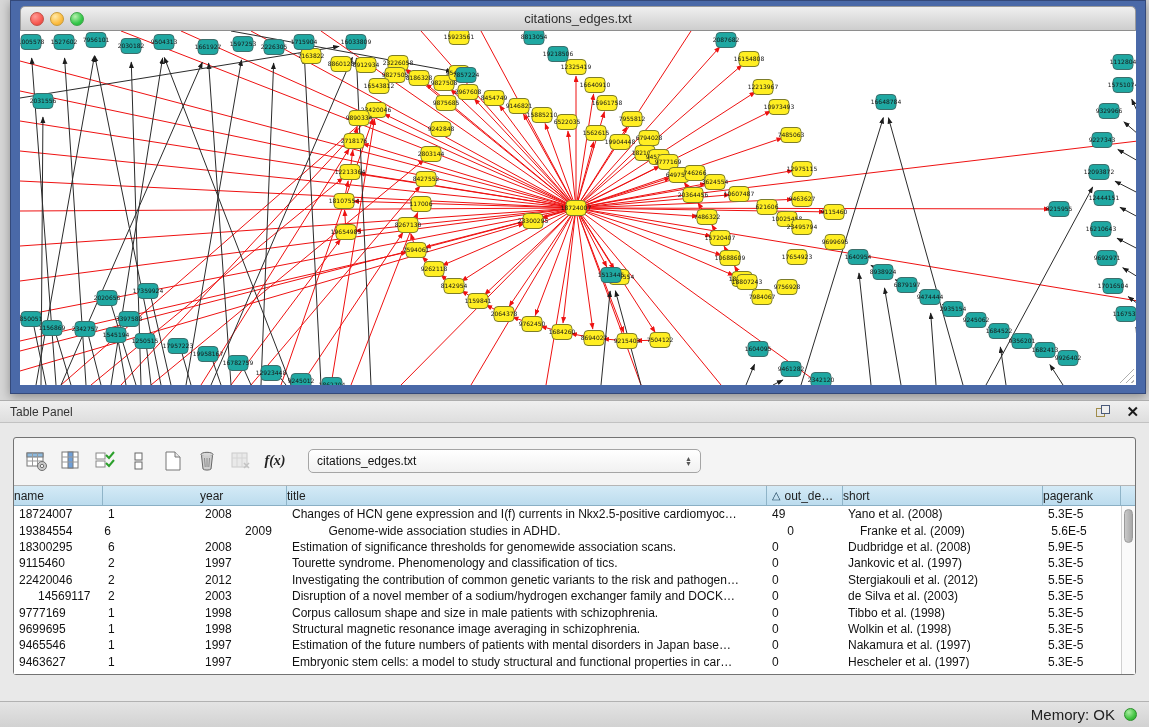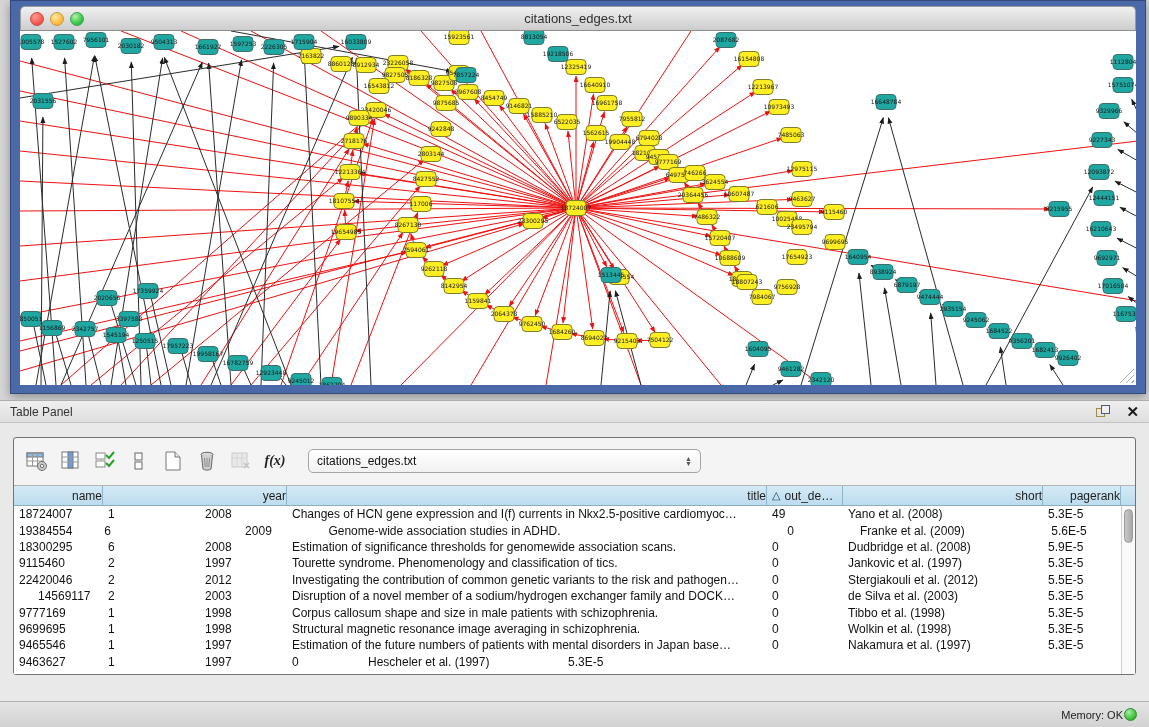--- a/index.html
+++ b/index.html
@@ -44,21 +44,21 @@
   .tool-btn.disabled { opacity:.45; }
   .fx-label { font-family:"Liberation Serif", serif; font-style:italic; font-weight:bold; font-size:14px; color:#222; }
   .combo { margin-left:12px; width:393px; height:24px; background:linear-gradient(#ffffff,#f1f1f1);
     border:1px solid #a5a5a5; border-radius:5px; display:flex; align-items:center; padding:0 8px; }
   .combo-value { flex:1; font-size:12px; color:#111; }
   .combo-arrows { display:flex; flex-direction:column; line-height:5px; font-size:7px; color:#555; }
 
   .tablewrap { position:absolute; left:0; right:0; top:47px; bottom:0; background:#fff;
     border-top:1px solid #b5b5b5; overflow:hidden; }
   .thead { display:flex; height:20px; background:linear-gradient(#d4eaf6,#bcdcee); border-bottom:1px solid #8aafc4; }
-  .th { font-size:12px; color:#1d1d1d; display:flex; align-items:center; justify-content:flex-end;
+  .th { font-size:12px; color:#1d1d1d; display:flex; align-items:center; justify-content:flex-start;
     border-right:1px solid #8fb4c8; overflow:hidden; white-space:nowrap; }
   .th.left { justify-content:flex-start; padding-left:5px; }
   .sort-glyph { color:#123a55; margin-right:4px; font-size:11px; }
   .tbody { position:absolute; left:0; right:14px; top:20px; bottom:0; overflow:hidden; }
   .tr { display:flex; height:16.4px; align-items:center; }
   .td { font-size:12px; color:#111; padding-left:5px; white-space:nowrap; overflow:hidden; }
   .vscroll { position:absolute; right:0; top:20px; bottom:0; width:14px; background:#fafafa; border-left:1px solid #d0d0d0; }
   .vthumb { position:absolute; left:2px; top:3px; width:9px; height:34px; border-radius:5px;
     background:linear-gradient(90deg,#c9c9c9,#a8a8a8); border:1px solid #9a9a9a; }
 
@@ -67,21 +67,21 @@
     background:#fdfdfd; box-shadow:0 1px 0 rgba(255,255,255,.7); }
   .seg-item { padding:0 16px; font-size:12px; color:#222; display:flex; align-items:center;
     border-right:1px solid #bdbdbd; background:linear-gradient(#ffffff,#f3f3f3); }
   .seg-item:last-child { border-right:none; }
   .seg-item.selected { background:linear-gradient(#a0a0a0,#878787); color:#f4f4f4;
     border-right:1px solid #8a8a8a; text-shadow:0 -1px 0 rgba(0,0,0,.25); }
 
   .statusbar { position:absolute; left:0; right:0; bottom:0; height:26px;
     background:linear-gradient(#e4e4e4,#d2d2d2); border-top:1px solid #b2b2b2;
     display:flex; align-items:center; justify-content:flex-end; padding-right:12px; }
-  .mem-label { font-size:11px; color:#222; margin-right:1px; }
+  .mem-label { font-size:15px; color:#222; margin-right:9px; }
   .mem-dot { width:13px; height:13px; border-radius:50%;
     background:radial-gradient(circle at 35% 30%,#a8eda0,#41c341 60%,#2a9c2a); border:1px solid #2a8f2a; }
 </style>
 </head>
 <body>
 
 <div class="desktop">
 
   <div class="net-window">
     <div class="titlebar">
@@ -978,20 +978,21 @@
               <div class="td" style="width: 87px;">1997</div>
               <div class="td" style="width: 480px;">Estimation of the future numbers of patients with mental disorders in Japan base…</div>
               <div class="td" style="width: 76px;">0</div>
               <div class="td" style="width: 200px;">Nakamura et al. (1997)</div>
               <div class="td" style="width: 78px;">5.3E-5</div>
             </div>
             <div class="tr">
               <div class="td" style="width: 89px;">9463627</div>
               <div class="td" style="width: 97px;">1</div>
               <div class="td" style="width: 87px;">1997</div>
+              <div class="td" style="width: 480px;">Embryonic stem cells: a model to study structural and functional properties in car…</div>
               <div class="td" style="width: 76px;">0</div>
               <div class="td" style="width: 200px;">Hescheler et al. (1997)</div>
               <div class="td" style="width: 78px;">5.3E-5</div>
             </div>
           </div>
         <div class="vscroll">
           <div class="vthumb"></div>
         </div>
       </div>
     </div>

